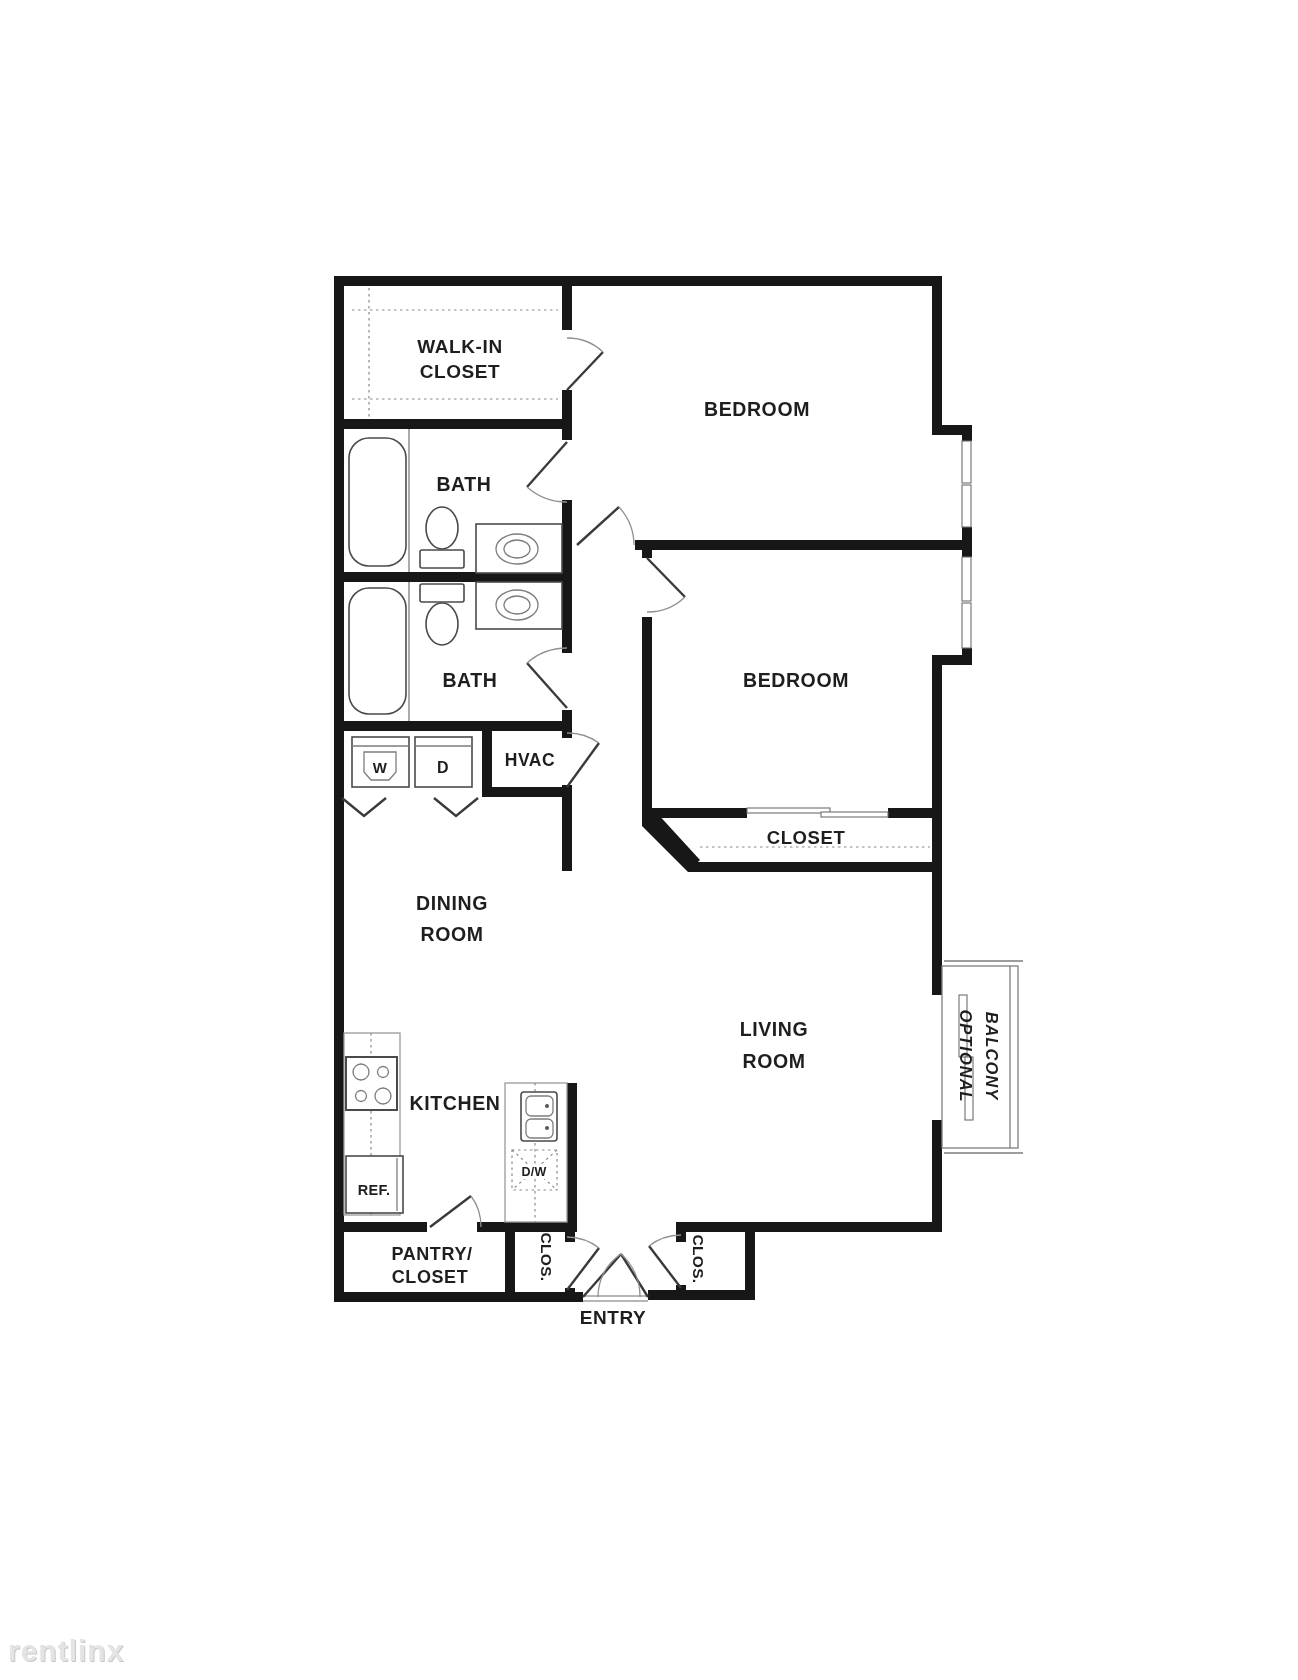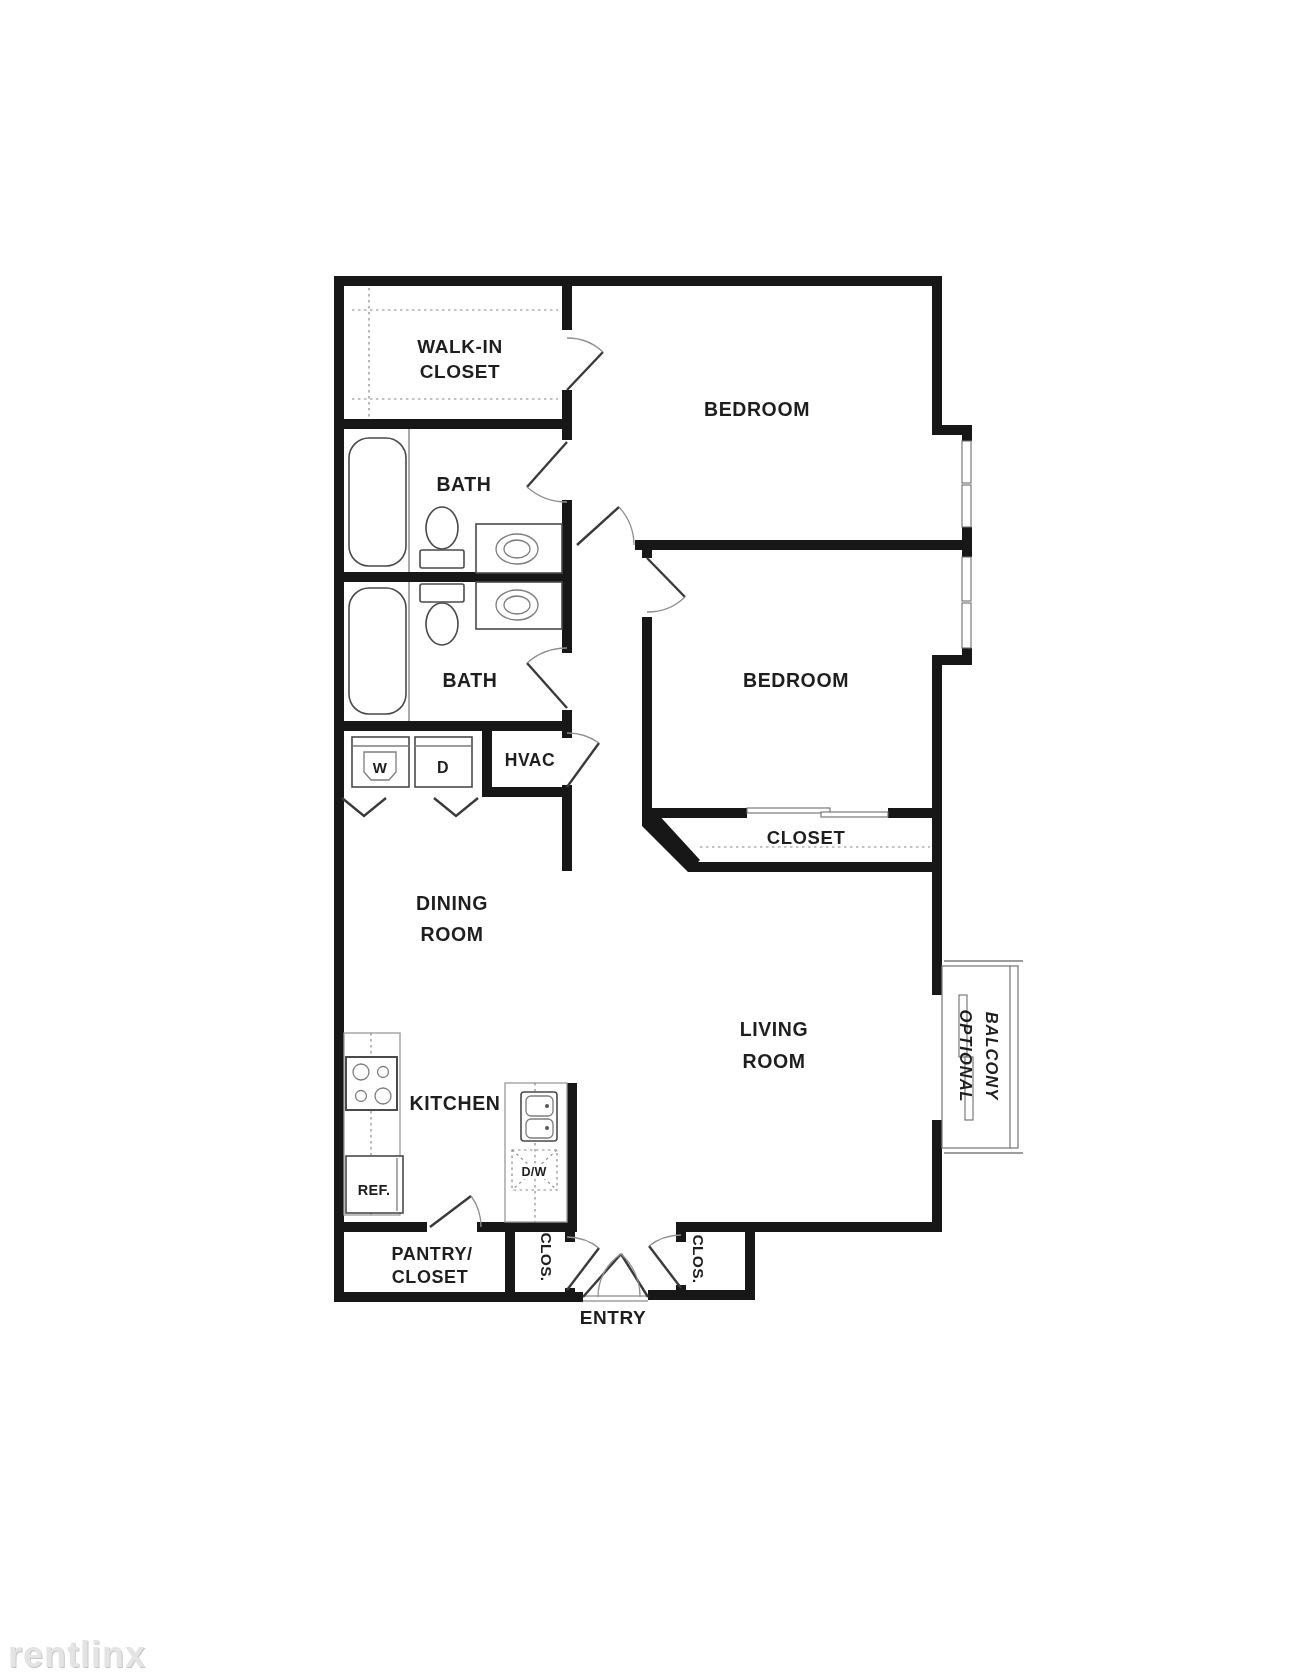--- a/index.html
+++ b/index.html
@@ -9,21 +9,21 @@
            letter-spacing:.6px;text-anchor:middle;dominant-baseline:central;}
   svg text.small{letter-spacing:.3px;}
   svg text.ital{font-style:italic;letter-spacing:1px;}
   .wall{fill:#171717;stroke:none;}
   .fix{fill:#ffffff;stroke:#4a4a4a;stroke-width:1.6;}
   .thin{fill:none;stroke:#7d7d7d;stroke-width:1.3;}
   .dot{fill:none;stroke:#8a8a8a;stroke-width:1.2;stroke-dasharray:2.5,3.5;}
   .leaf{fill:none;stroke:#3a3a3a;stroke-width:2.4;}
   .arc{fill:none;stroke:#909090;stroke-width:1.3;}
   .glass{fill:#ffffff;stroke:#6e6e6e;stroke-width:1.1;}
-  #watermark{position:absolute;left:8px;top:1634px;font-size:36px;font-weight:700;
+  #watermark{position:absolute;left:8px;top:1634px;font-size:30px;font-weight:700;
              color:#e4e4e4;text-shadow:1px 1px 0 #c8c8c8;letter-spacing:1px;}
 </style>
 </head>
 <body>
 
 <div id="page">
   <svg width="1298" height="1680" viewBox="0 0 1298 1680">
 
     <g>
       <rect class="wall" x="334" y="276" width="608" height="10"></rect>

